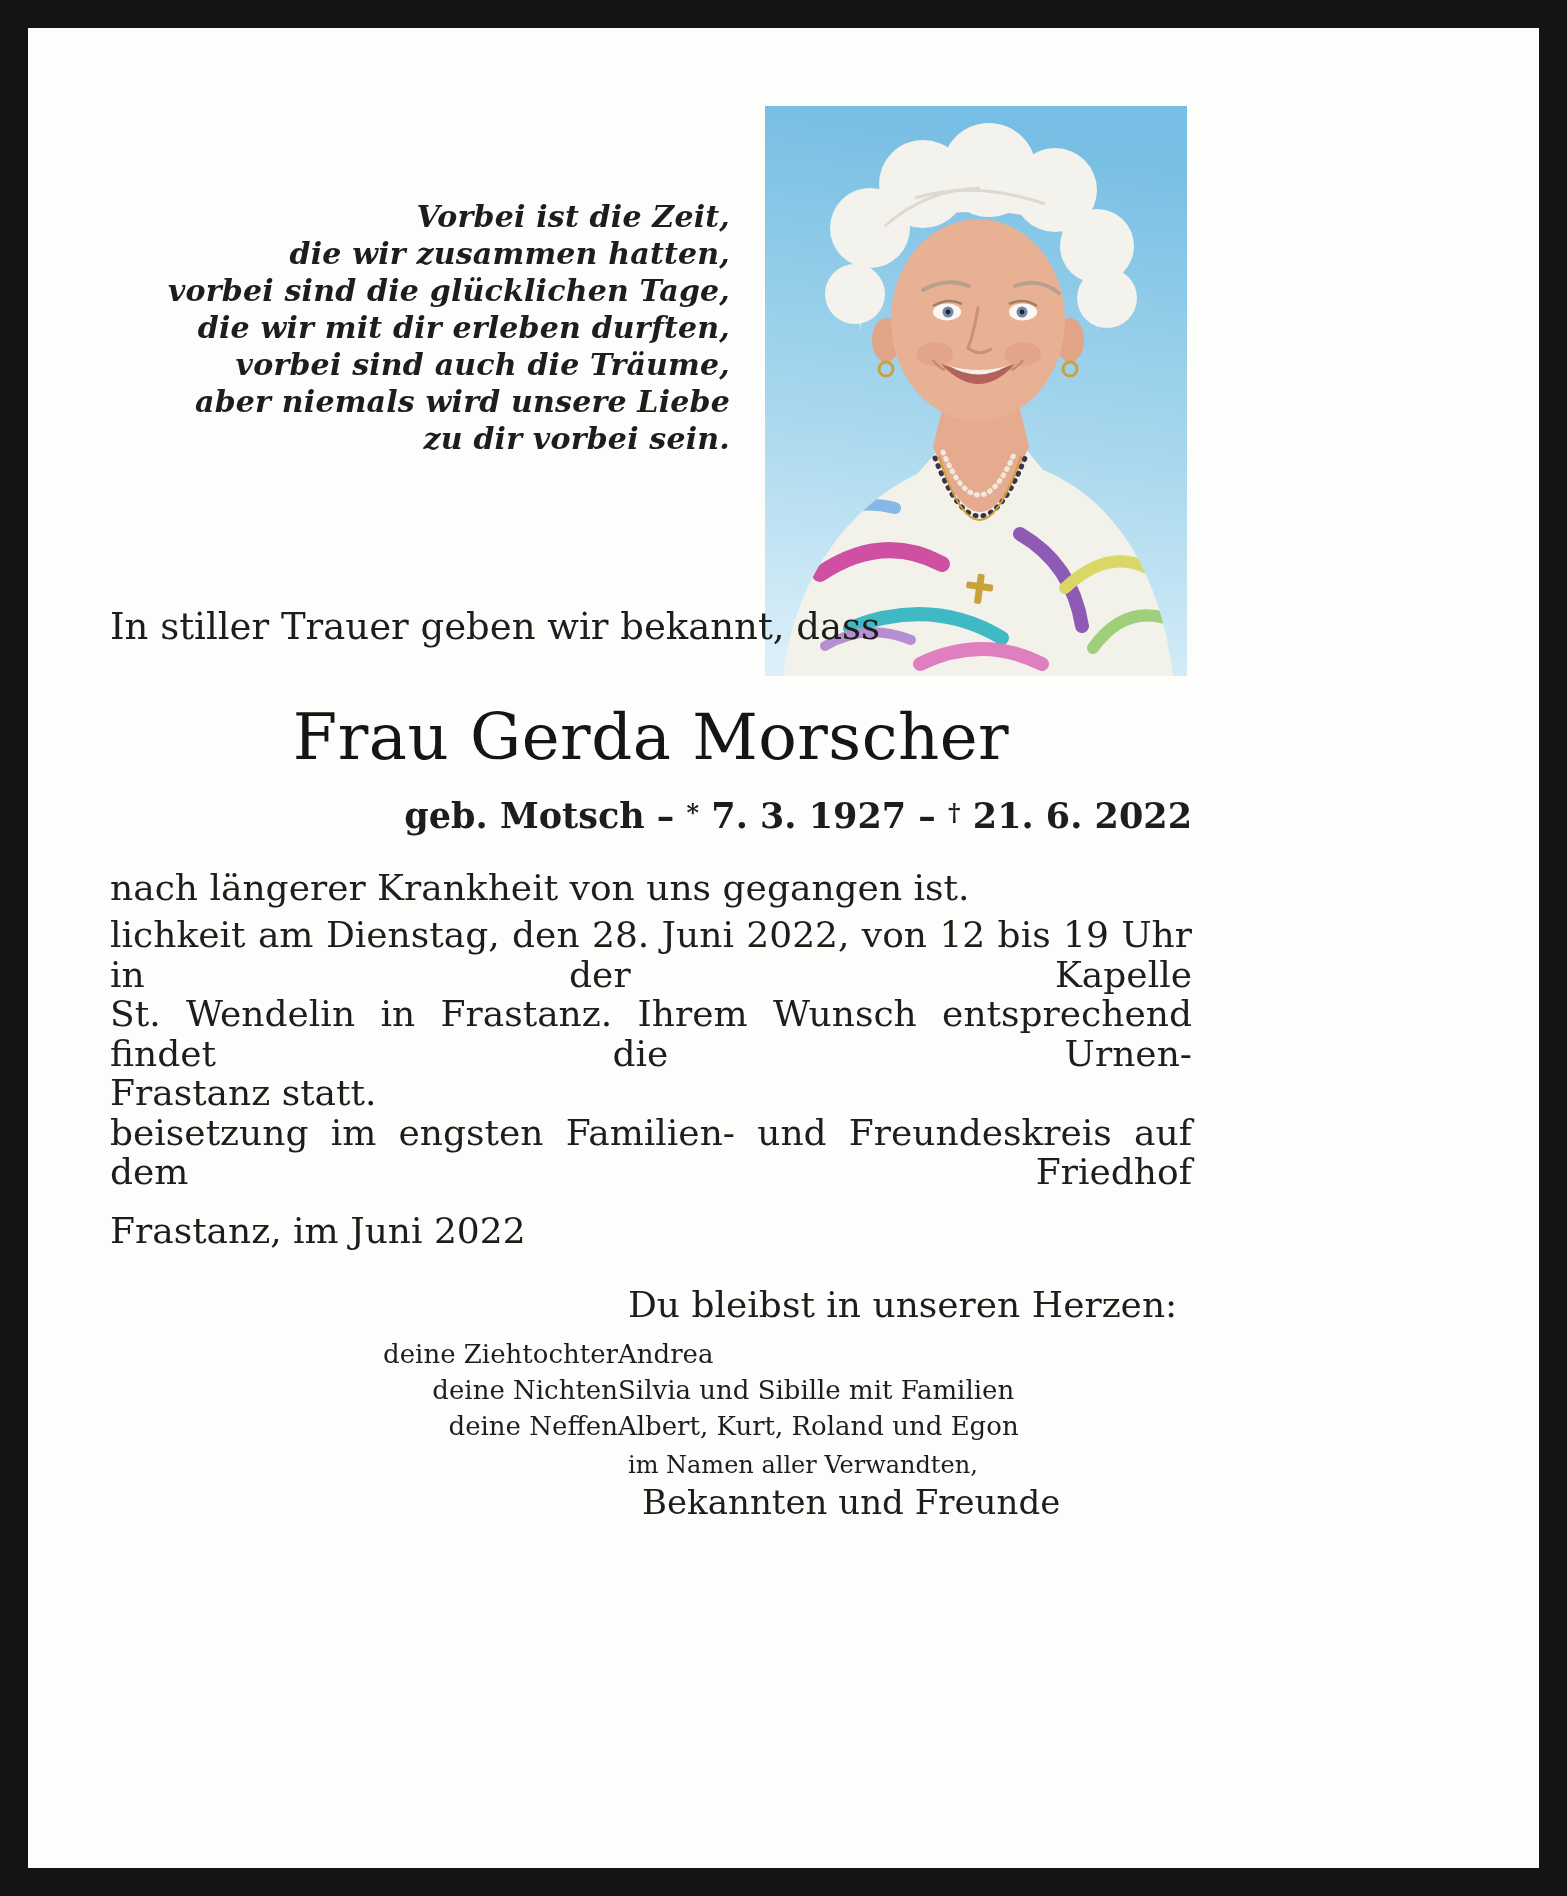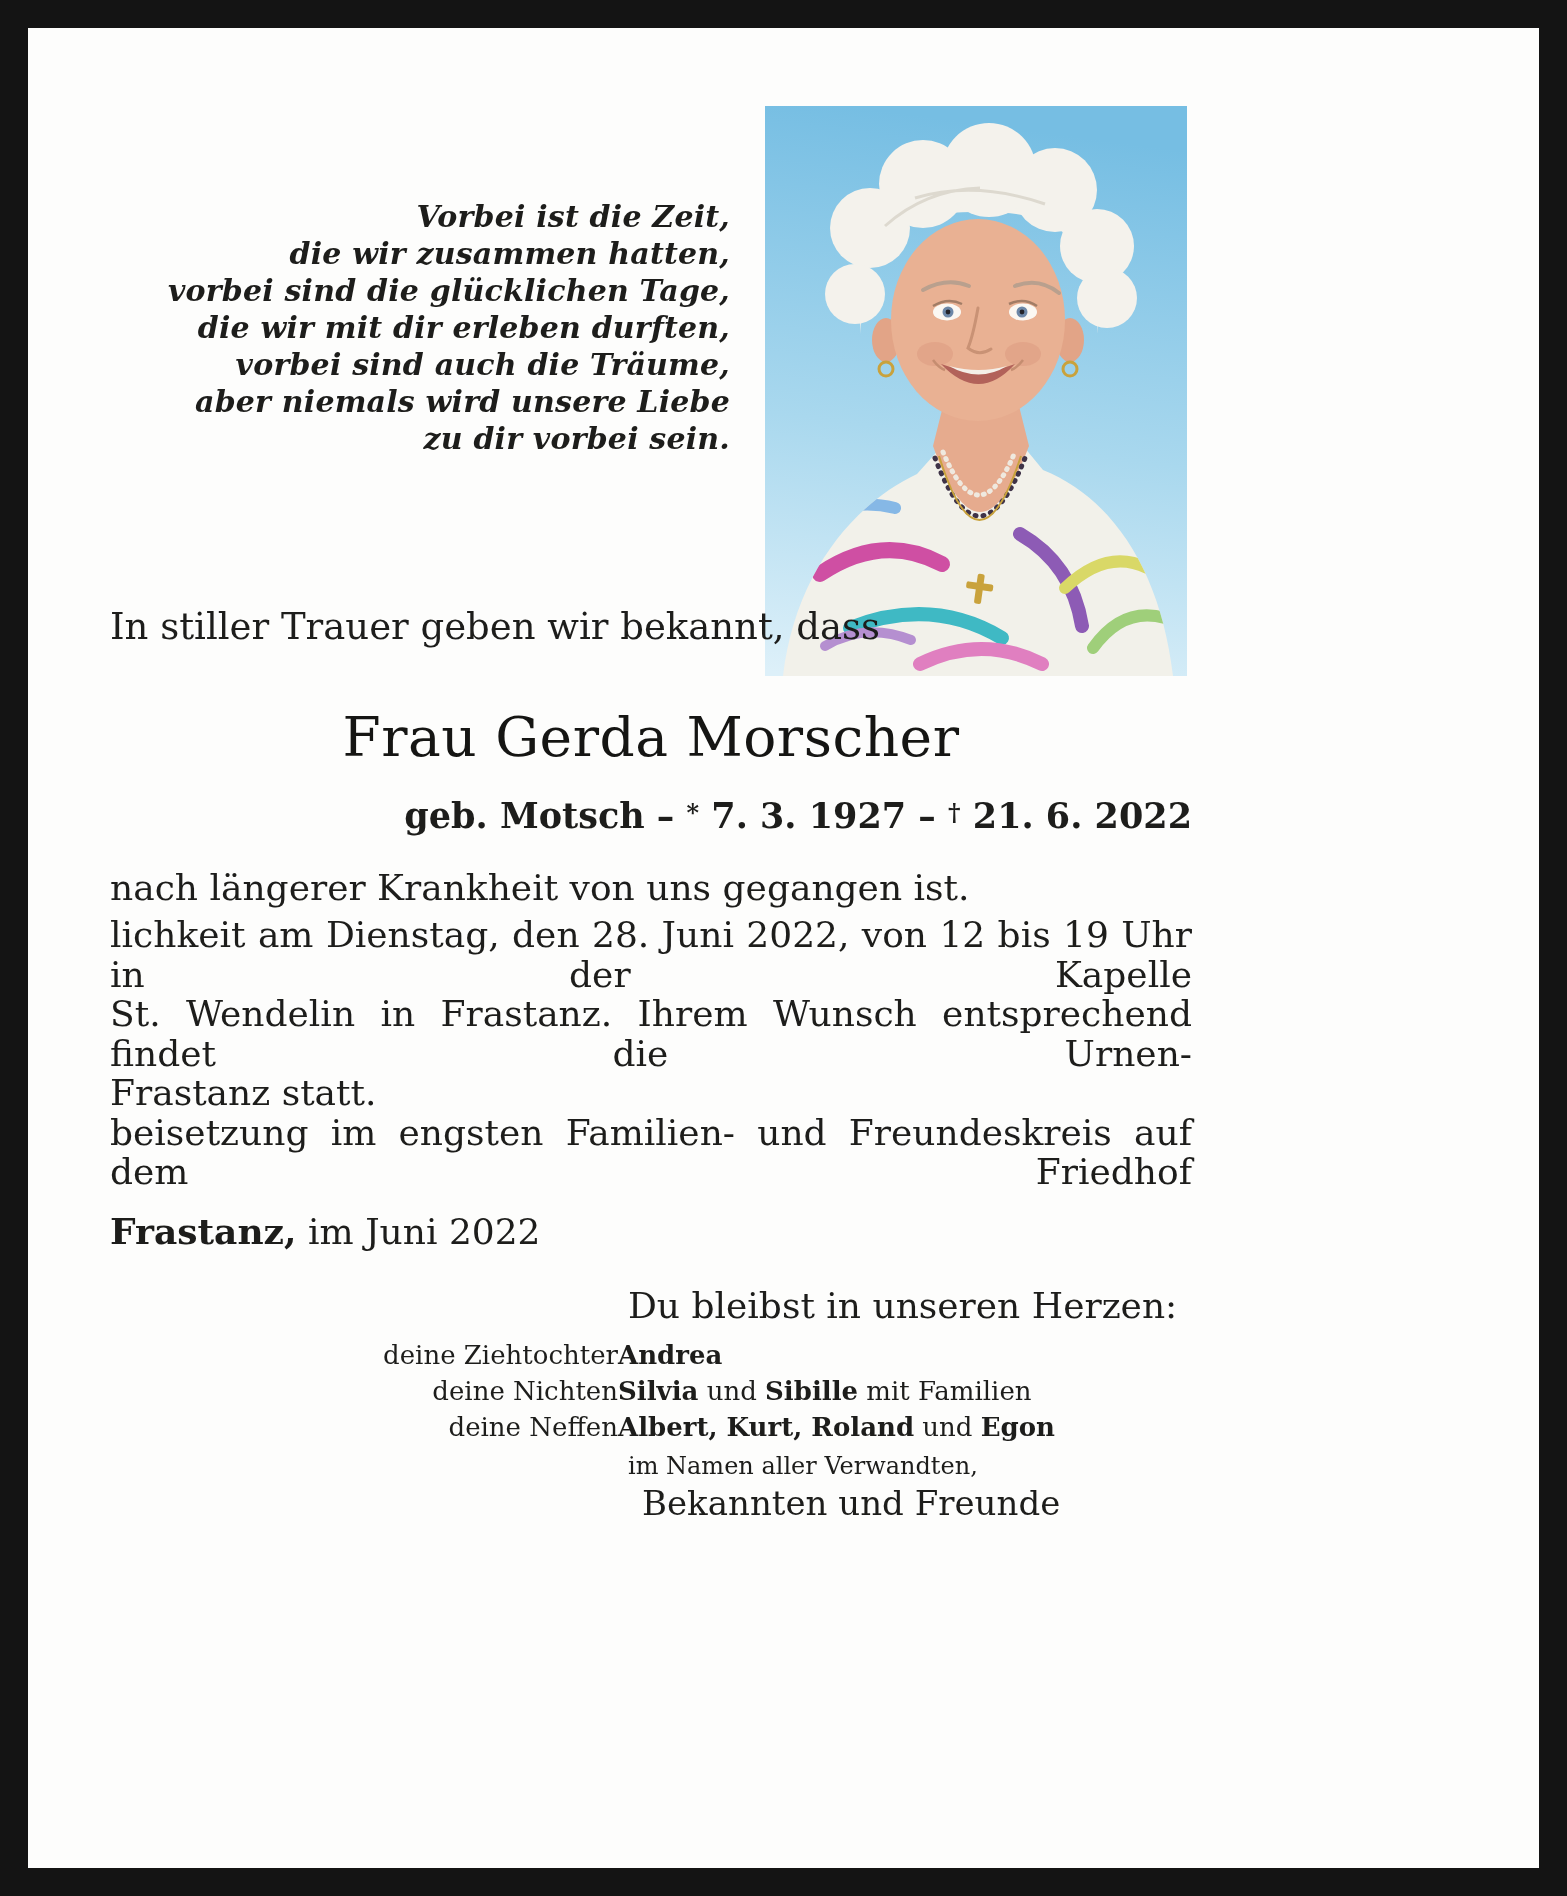--- a/index.html
+++ b/index.html
@@ -44,21 +44,21 @@
     width: 620px;
     text-align: right;
   }
   .announcement {
     margin-top: 148px;
     font-size: 37px;
     line-height: 44px;
   }
   .title {
     margin-top: 46px;
-    font-size: 55px;
+    font-size: 64px;
     line-height: 84px;
     text-align: center;
     letter-spacing: 0.5px;
     color: #151513;
   }
   .subtitle {
     margin-top: 13px;
     font-size: 35px;
     line-height: 42px;
     font-weight: 700;
@@ -84,21 +84,21 @@
     text-align-last: justify;
   }
   .pline.last {
     text-align-last: left;
   }
   .place-date {
     margin-top: 18px;
     font-size: 36px;
     line-height: 42px;
   }
-  .bold { font-weight: 700; }
+  .bold { font-weight: 400; }
   .closing-heading {
     margin-top: 32px;
     margin-left: 518px;
     font-size: 36px;
     line-height: 42px;
   }
   .family {
     margin-top: 10px;
     display: grid;
     grid-template-columns: 508px auto;

